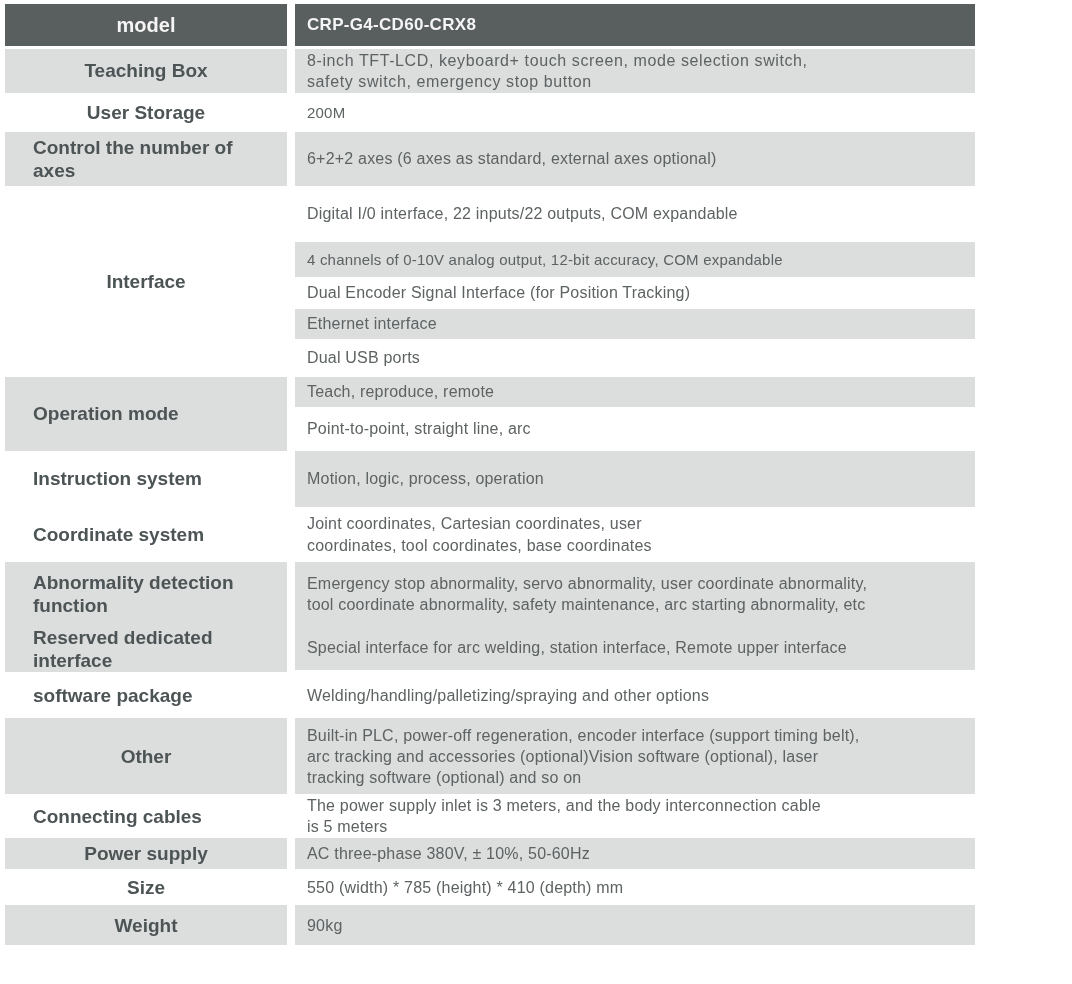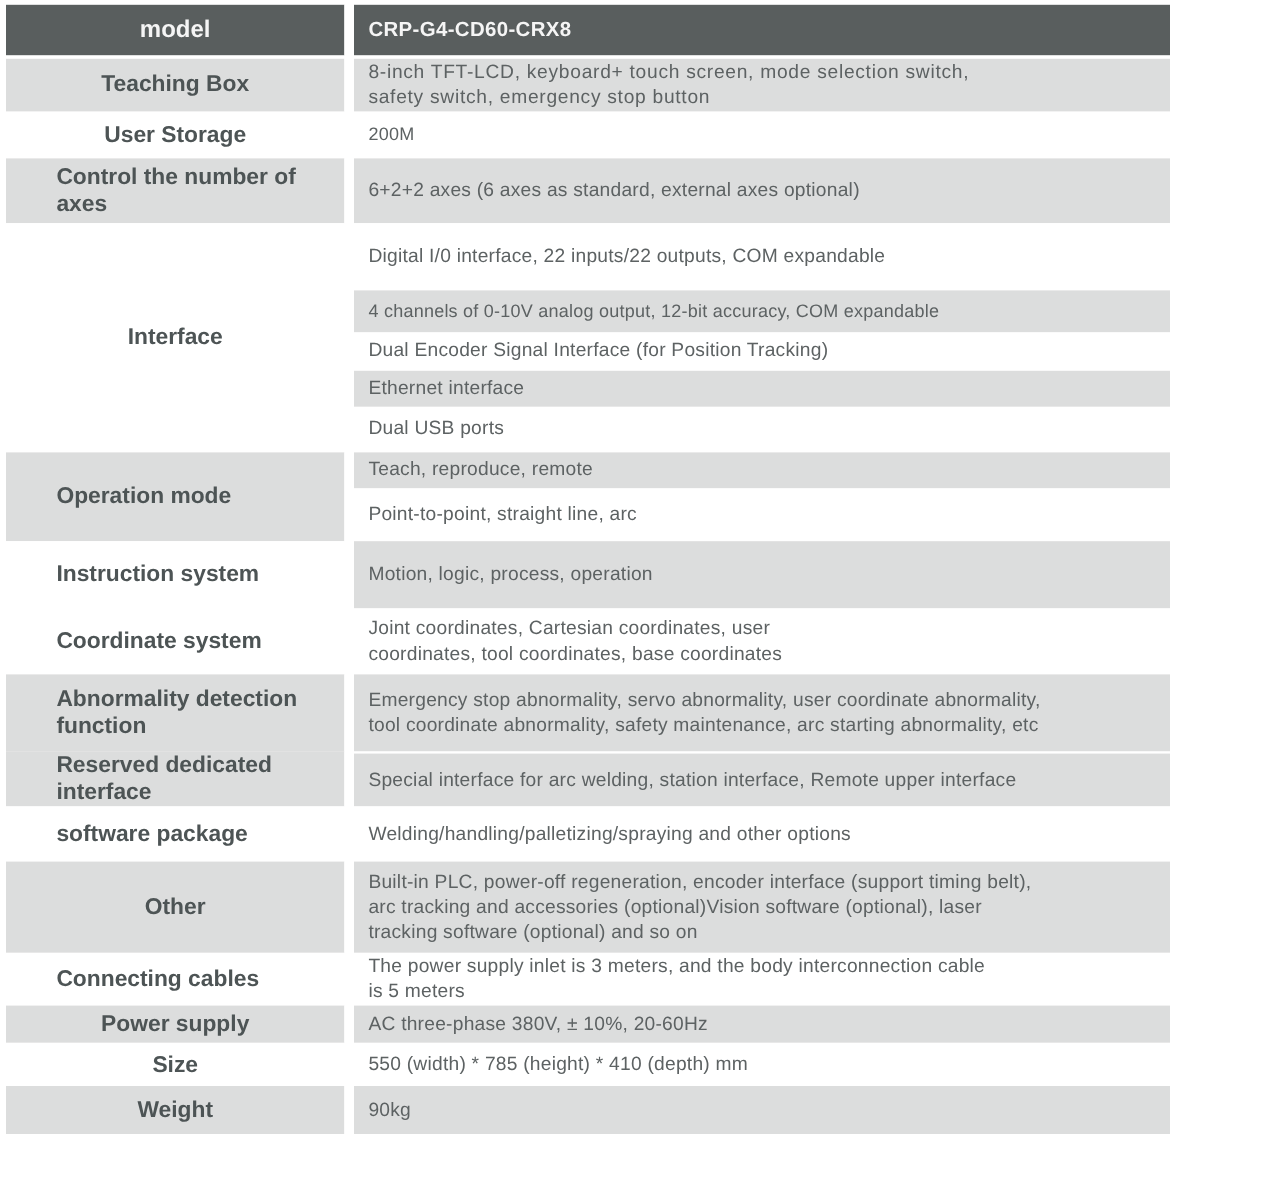--- a/index.html
+++ b/index.html
@@ -24,23 +24,23 @@
   .section{display:flex;}
   .lcell{
     width:282px;flex:none;
     display:flex;align-items:center;
     color:var(--label-color);
     font-size:19px;font-weight:700;
     line-height:1.22;
     white-space:pre-line;
   }
   .lcell.center{justify-content:center;text-align:center;}
-  .lcell.leftal{padding-left:42px;box-sizing:border-box;}
+  .lcell.leftal{padding-left:28px;box-sizing:border-box;}
   .gapcol{width:8px;flex:none;background:var(--page-bg);}
-  .rcol{flex:1;display:flex;flex-direction:column;min-width:0;justify-content:flex-end;}
+  .rcol{flex:1;display:flex;flex-direction:column;min-width:0;}
   .vrow{
     display:flex;align-items:center;
     padding-left:12px;box-sizing:border-box;
     color:var(--value-color);
     font-size:16px;line-height:1.32;
     letter-spacing:0.2px;
     white-space:pre-line;
   }
   .bg-g{background:var(--row-gray);}
   .bg-w{background:var(--page-bg);}
@@ -175,21 +175,21 @@
     <div class="rcol">
       <div class="vrow bg-w" style="height:44px">The power supply inlet is 3 meters, and the body interconnection cable
 is 5 meters</div>
     </div>
   </div>
 
   <div class="section">
     <div class="lcell center bg-g">Power supply</div>
     <div class="gapcol"></div>
     <div class="rcol">
-      <div class="vrow bg-g" style="height:31px">AC three-phase 380V, ± 10%, 20-60Hz</div>
+      <div class="vrow bg-g" style="height:31px">AC three-phase 380V, ± 10%, 50-60Hz</div>
     </div>
   </div>
 
   <div class="section">
     <div class="lcell center bg-w">Size</div>
     <div class="gapcol"></div>
     <div class="rcol">
       <div class="vrow bg-w" style="height:36px">550 (width) * 785 (height) * 410 (depth) mm</div>
     </div>
   </div>

